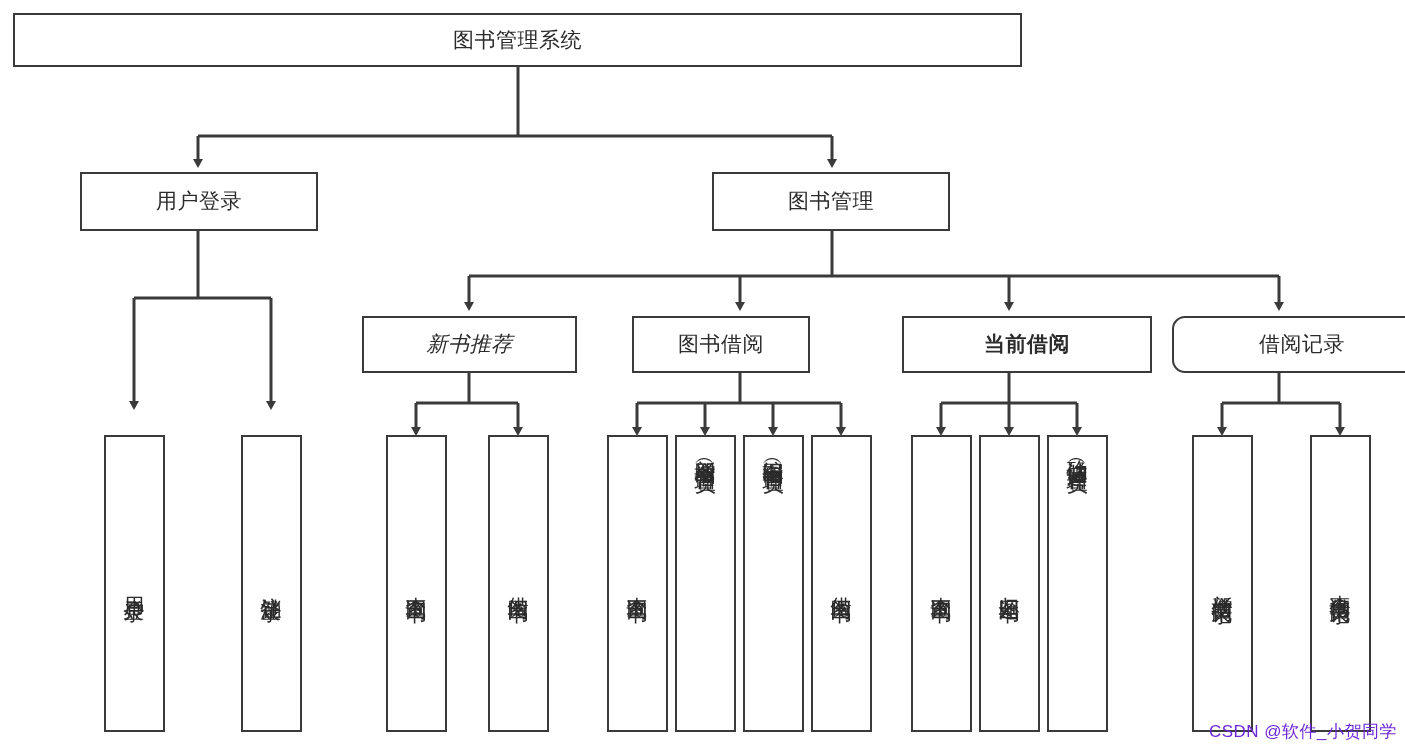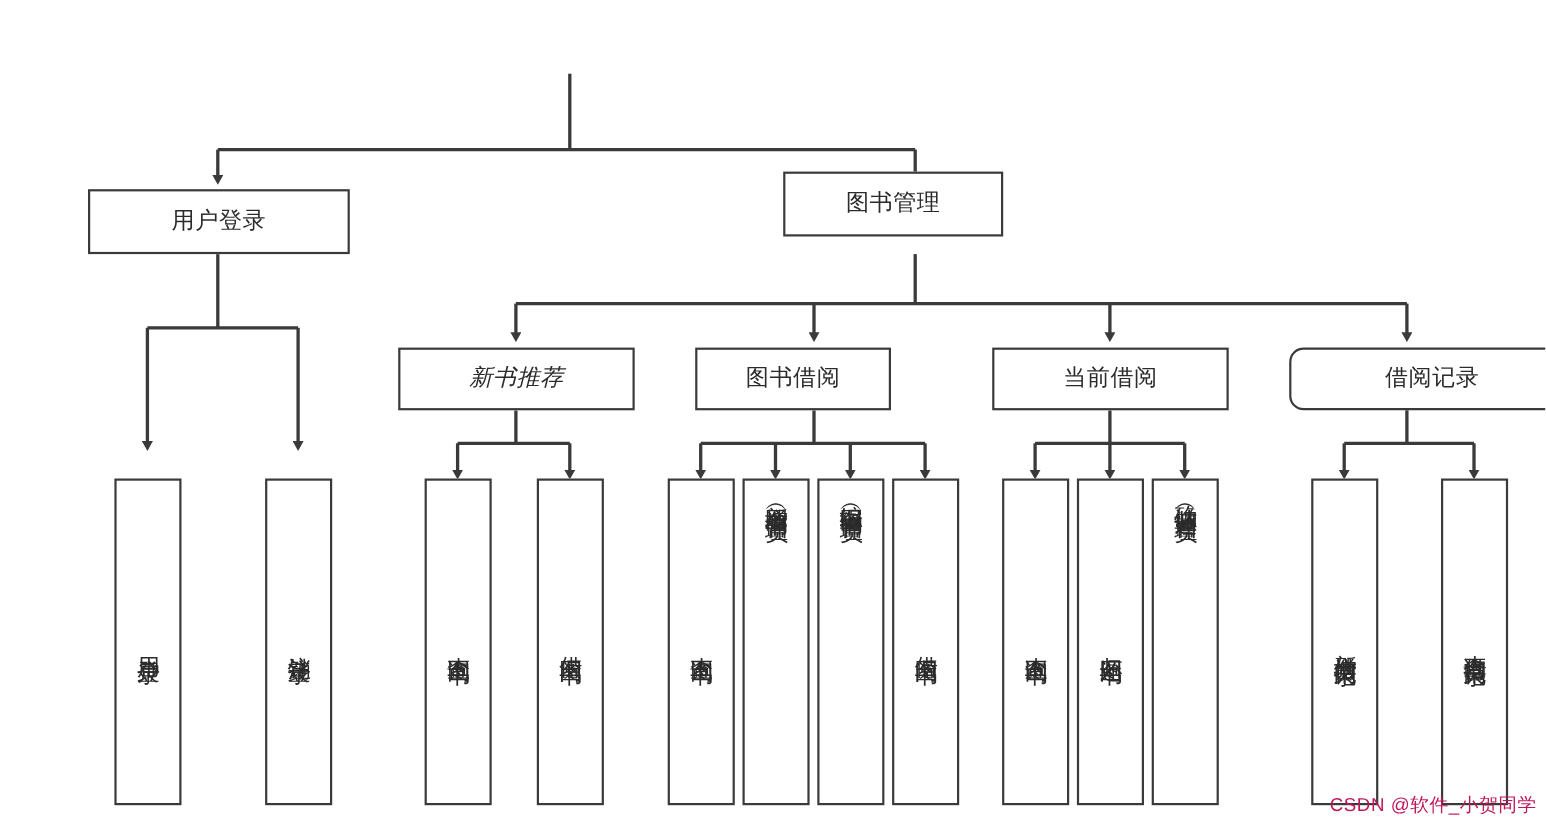--- a/index.html
+++ b/index.html
@@ -57,21 +57,21 @@
   }
   .node.v.center {
     align-items: center;
     padding-top: 0;
   }
   #watermark {
     position: absolute;
     right: 8px;
     bottom: 4px;
     font-size: 17px;
-    color: #be185d;
+    color: #6d28d9;
     letter-spacing: 0.5px;
     white-space: nowrap;
     pointer-events: none;
   }
 </style>
 </head>
 <body>
 
 <div id="canvas">
 
@@ -118,38 +118,41 @@
       <path d="M1009,403 L1009,428" marker-end="url(#arrowhead)"></path>
       <path d="M1077,403 L1077,428" marker-end="url(#arrowhead)"></path>
 
       <path d="M1279,373 L1279,403"></path>
       <path d="M1222,403 L1340,403"></path>
       <path d="M1222,403 L1222,428" marker-end="url(#arrowhead)"></path>
       <path d="M1340,403 L1340,428" marker-end="url(#arrowhead)"></path>
     </g>
   </svg>
 
+  <div class="node h" style="left:13px; top:13px; width:1009px; height:54px;">
+    <span class="label">图书管理系统</span>
+  </div>
 
   <div class="node h" style="left:80px; top:172px; width:238px; height:59px;">
     <span class="label">用户登录</span>
   </div>
 
-  <div class="node h" style="left:712px; top:156px; width:200px; height:59px;">
+  <div class="node h" style="left:712px; top:172px; width:238px; height:59px;">
     <span class="label">图书管理</span>
   </div>
 
   <div class="node h" style="left:362px; top:316px; width:215px; height:57px;font-style:italic;">
     <span class="label">新书推荐</span>
   </div>
 
   <div class="node h" style="left:632px; top:316px; width:178px; height:57px;">
     <span class="label">图书借阅</span>
   </div>
 
-  <div class="node h" style="left:902px; top:316px; width:215px; height:57px;">
+  <div class="node h" style="left:902px; top:316px; width:250px; height:57px;font-weight:bold;">
     <span class="label">当前借阅</span>
   </div>
 
   <div class="node h" style="left:1172px; top:316px; width:260px; height:57px;border-radius:13px;">
     <span class="label">借阅记录</span>
   </div>
 
   <div class="node v center" style="left:104px; top:435px; width:61px; height:297px;">
     <span class="label">用户登录</span>
   </div>

